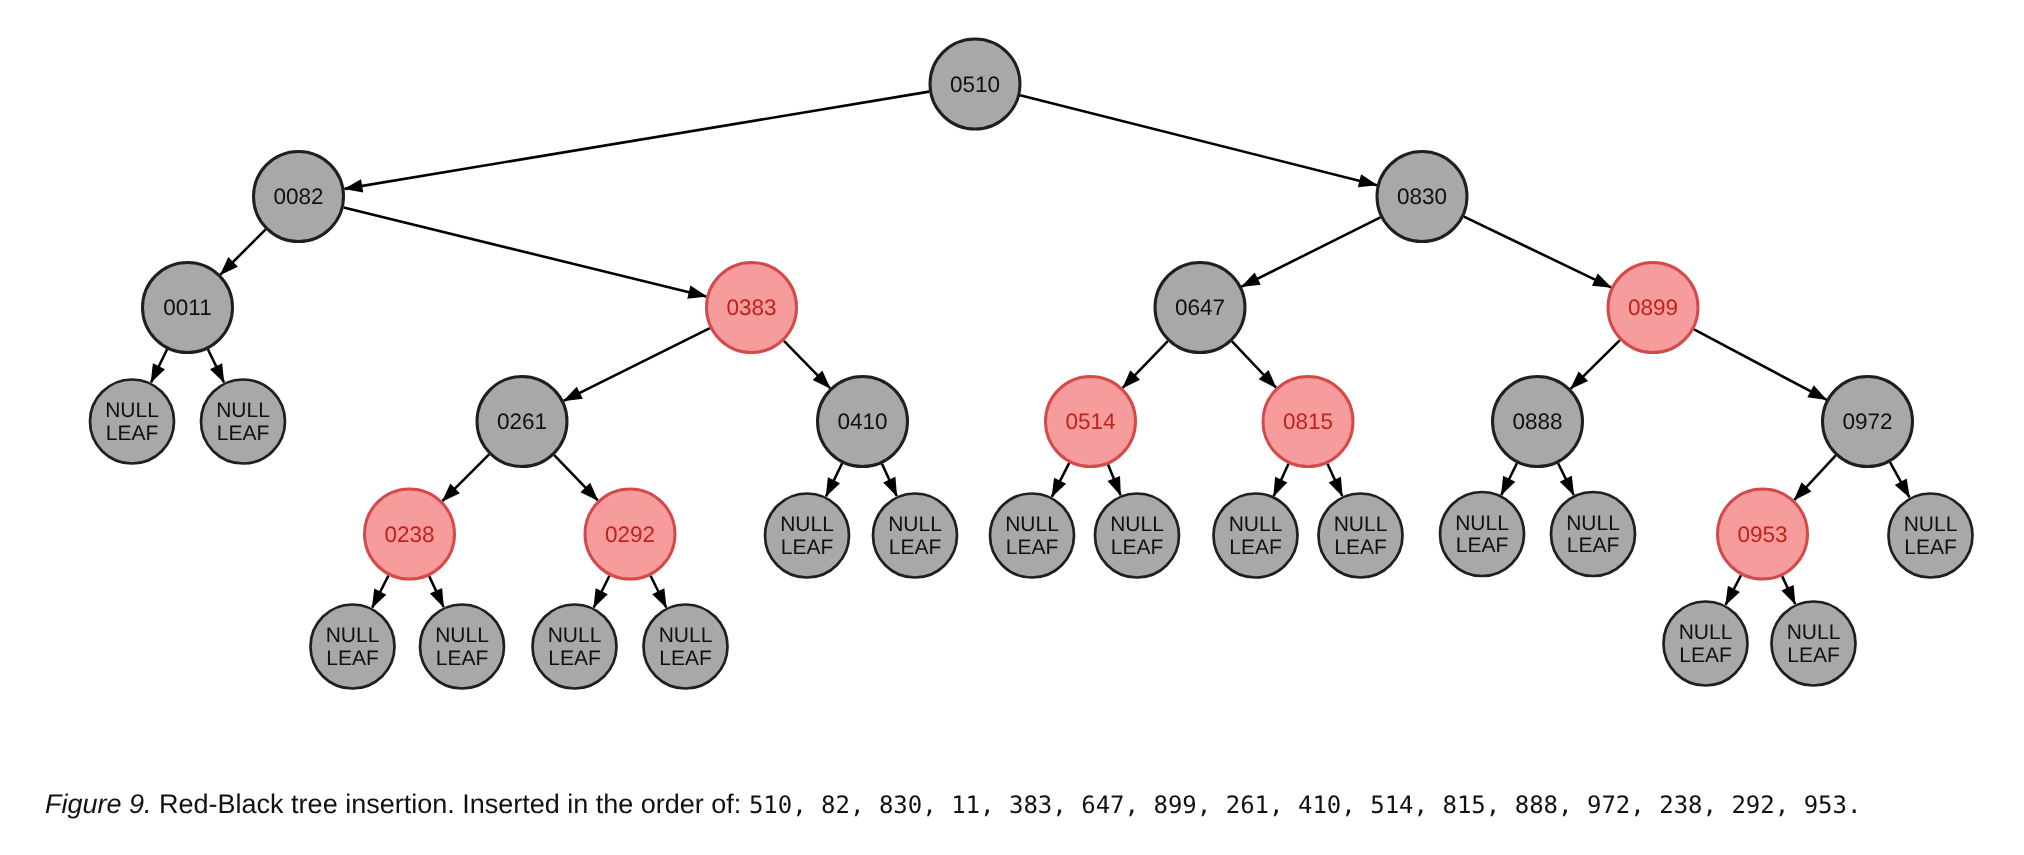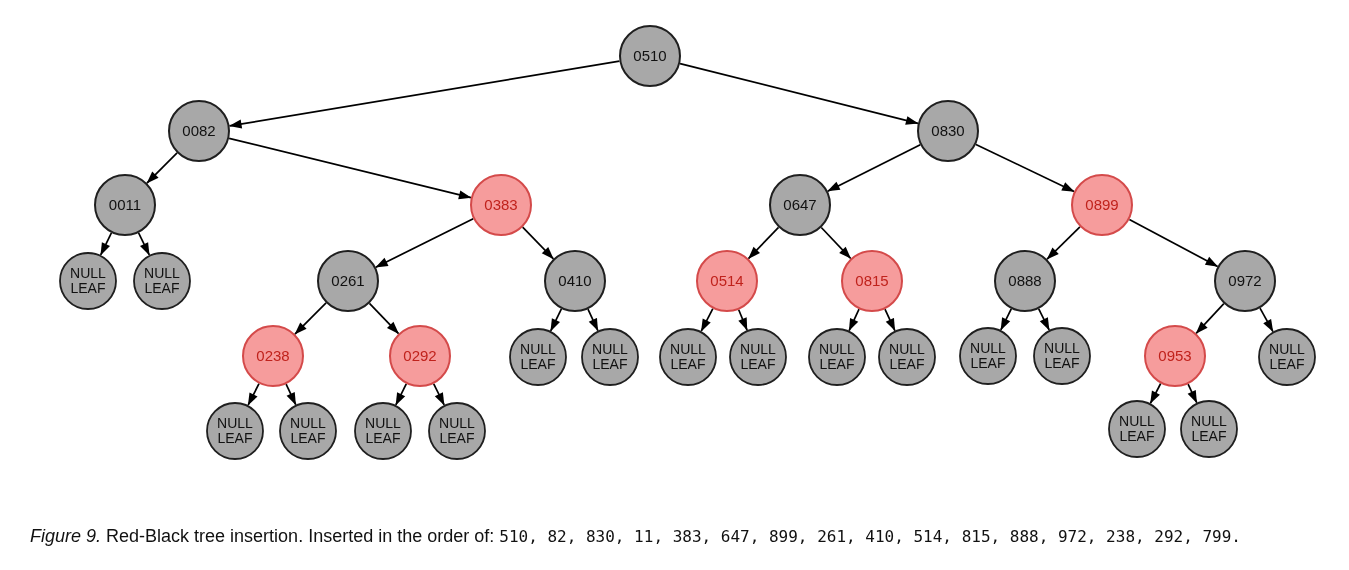--- a/index.html
+++ b/index.html
@@ -223,15 +223,15 @@
           <text class="null-label" x="1137" fill="#111111"><tspan x="1137" y="426">NULL</tspan><tspan x="1137" y="441">LEAF</tspan></text>
         </g>
         <g>
           <circle cx="1209" cy="429" r="28" fill="#a8a8a8" stroke="#1f1f1f" stroke-width="1.8"></circle>
           <text class="null-label" x="1209" fill="#111111"><tspan x="1209" y="426">NULL</tspan><tspan x="1209" y="441">LEAF</tspan></text>
         </g>
       </g>
   </svg>
 
   <div class="caption">
-    <span class="cap-label">Figure 9.</span><span class="cap-text"> Red-Black tree insertion. Inserted in the order of: </span><span class="cap-seq">510, 82, 830, 11, 383, 647, 899, 261, 410, 514, 815, 888, 972, 238, 292, 799.</span>
+    <span class="cap-label">Figure 9.</span><span class="cap-text"> Red-Black tree insertion. Inserted in the order of: </span><span class="cap-seq">510, 82, 830, 11, 383, 647, 899, 261, 410, 514, 815, 888, 972, 238, 292, 953.</span>
   </div>
 </div>
 
 </body></html>

